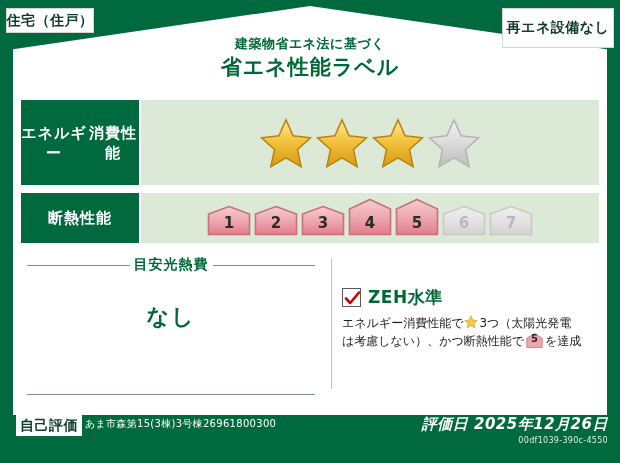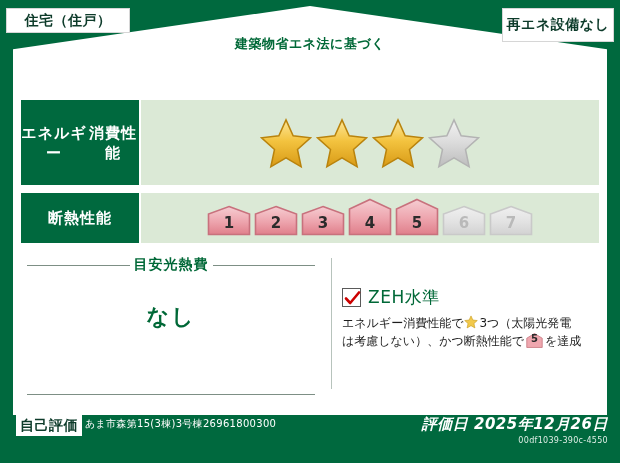--- a/index.html
+++ b/index.html
@@ -21,22 +21,22 @@
     position: absolute;
     background: #ffffff;
     color: #0d3b2a;
     border: 1px solid #d6d6d6;
     font-weight: bold;
     font-size: 14px;
     letter-spacing: .5px;
     display: flex; align-items: center; justify-content: center;
     white-space: nowrap;
   }
-  #badge-left  { left: 6px;  top: 8px; width: 124px; height: 25px; }
-  #badge-right { right: 6px; top: 8px; width: 112px; height: 34px; margin-left: 44px; }
+  #badge-left  { left: 6px;  top: 8px; width: 88px; height: 25px; }
+  #badge-right { right: 6px; top: 8px; width: 112px; height: 40px; margin-left: 44px; }
 
   
   #roof {
     position: absolute; left: 13px; top: 6px; right: 13px; height: 90px;
     background: #ffffff;
     clip-path: polygon(50% 0%, 100% 48%, 100% 100%, 0% 100%, 0% 48%);
   }
   #header-text {
     position: absolute; left: 0; right: 0; top: 36px;
     text-align: center; color: #006837;
@@ -133,21 +133,21 @@
     flex: 1 1 auto; padding-top: 34px; padding-right: 4px;
   }
   #zeh-head { display: flex; align-items: center; gap: 7px; }
   #zeh-check {
     width: 19px; height: 19px; flex: 0 0 19px;
     border: 1px solid #5a5a5a; background: #fff;
     position: relative;
   }
   #zeh-check svg { position: absolute; left: 1px; top: 1px; }
   #zeh-title {
-    font-size: 17px; font-weight: normal; color: #006837; letter-spacing: .5px;
+    font-size: 17px; font-weight: bold; color: #006837; letter-spacing: .5px;
   }
   #zeh-desc {
     margin-top: 5px;
     font-size: 12px; line-height: 18px; color: #1d1d1d;
     letter-spacing: 0px;
   }
   .inline-star { vertical-align: -2px; margin: 0 1px; }
   .inline-house {
     display: inline-block; vertical-align: -3px; margin: 0 2px;
     position: relative; width: 17px; height: 15px;
@@ -199,20 +199,21 @@
 
 <div id="label-root">
 
   <div id="roof"></div>
 
   <div id="badge-left" class="badge">住宅（住戸）</div>
   <div id="badge-right" class="badge">再エネ設備なし</div>
 
   <div id="header-text">
     <div id="title-sub">建築物省エネ法に基づく</div>
+    <div id="title-main">省エネ性能ラベル</div>
   </div>
 
   <div id="card">
 
     <div id="row-energy" class="rate-row">
       <div class="rate-label">
         <span>エネルギー</span>
         <span>消費性能</span>
       </div>
       <div class="rate-body">

